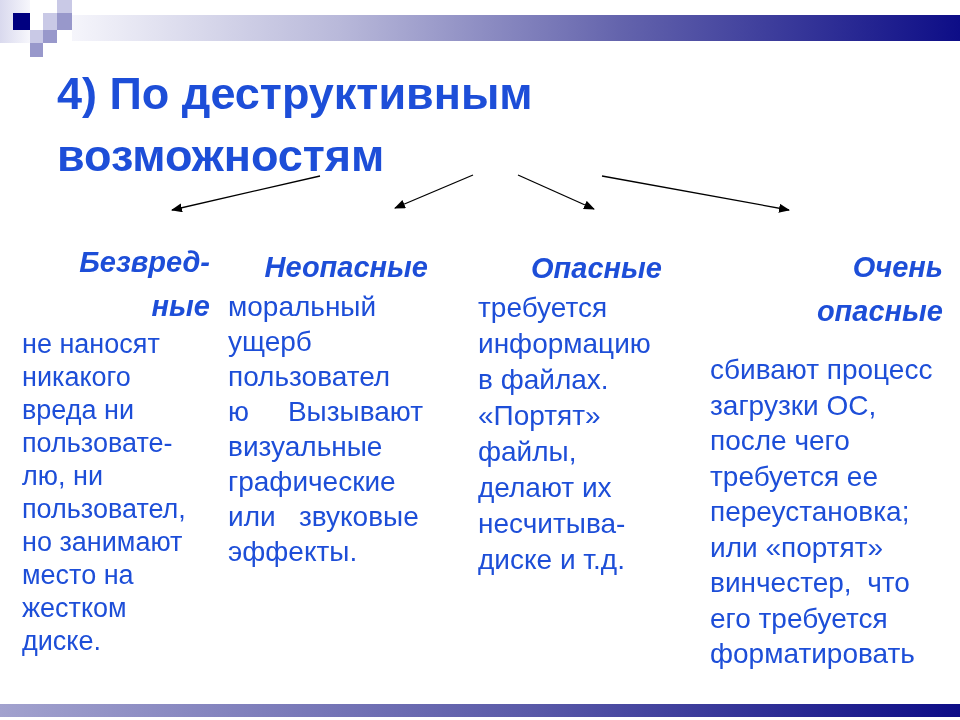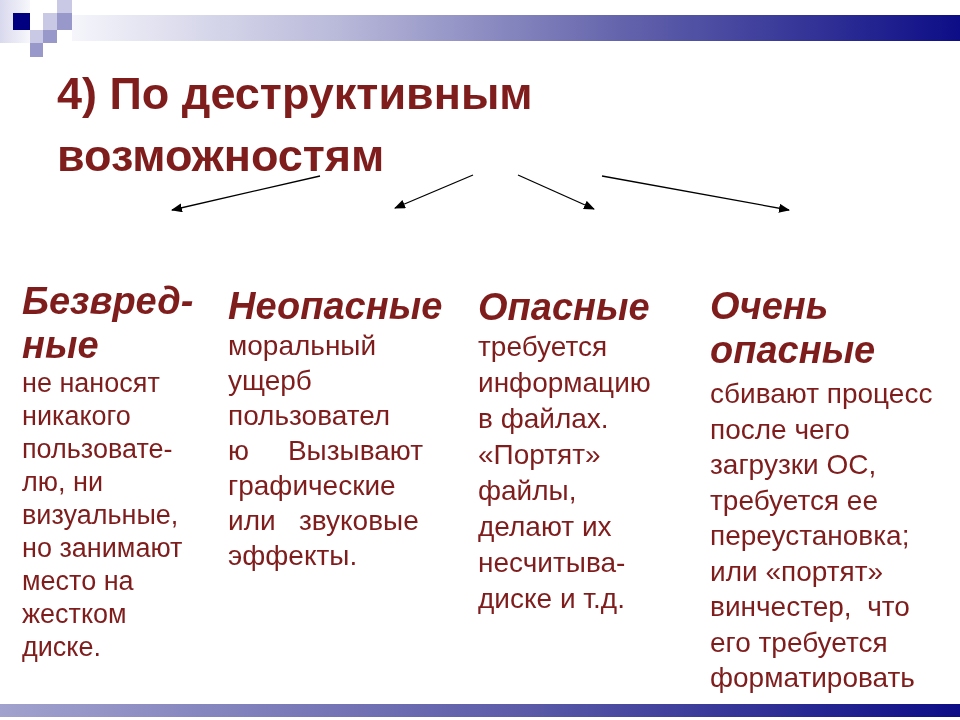--- a/index.html
+++ b/index.html
@@ -1,18 +1,18 @@
 <!DOCTYPE html>
 <html><head>
 <meta charset="utf-8">
 <style>
   html,body{margin:0;padding:0;background:#888;}
   .slide{
     position:relative; width:960px; height:720px; background:#ffffff;
-    overflow:hidden; font-family:"Liberation Sans", sans-serif; color:#7f1d1d;
+    overflow:hidden; font-family:"Liberation Sans", sans-serif; color:#1d4ed8;
   }
   
   .left-strip{position:absolute;left:0;top:0;width:30px;height:43px;
     background:linear-gradient(to right,#d9d9ee,#f7f7fc);}
   .top-bar{position:absolute;left:72px;top:15px;right:0;height:26px;
     background:linear-gradient(to right,#f5f5fb 0%,#b9b9da 30%,#6363ac 62%,#0d0d87 100%);}
   .sq{position:absolute;}
   .sq-lav{background:#c9c9e6;}
   .sq-per{background:#9898cb;}
   .sq-navy{background:#000080;}
@@ -26,31 +26,31 @@
   
   .bottom-bar{position:absolute;left:0;right:0;top:704px;height:13px;
     background:linear-gradient(to right,#a2a2ce 0%,#5a5aa8 55%,#0d0d87 100%);}
   
   .title{position:absolute;left:57px;top:63px;width:640px;
     font-size:45px;font-weight:bold;line-height:62px;}
   
   .arrows{position:absolute;left:0;top:0;width:960px;height:720px;pointer-events:none;}
   
   .col{position:absolute;}
-  .col-header{font-weight:bold;font-style:italic;font-size:38px;line-height:44px;text-align:left;margin-top:39px;}
+  .col-header{font-weight:bold;font-style:italic;font-size:29px;line-height:44px;text-align:right;}
   .col-body{font-size:28px;}
   .line{white-space:pre;}
   .col1{left:22px;top:240px;width:188px;}
   .col1 .col-body{font-size:27px;line-height:33px;}
   .col2{left:228px;top:245px;width:200px;}
   .col2 .col-body{line-height:35px;}
   .col3{left:478px;top:246px;width:184px;}
   .col3 .col-body{line-height:36px;}
   .col4{left:710px;top:245px;width:233px;}
-  .col4 .col-body{line-height:35.5px;margin-top:4px;}
+  .col4 .col-body{line-height:35.5px;margin-top:19px;}
 </style>
 </head>
 <body>
 
 <div class="slide">
 
   <div>
     <div class="left-strip"></div>
     <div class="top-bar"></div>
     <div class="sq sq-lav sq1"></div>
@@ -82,41 +82,43 @@
   <div class="col col1">
     <div class="col-header">
 
     <div class="line">Безвред-</div>
         <div class="line">ные</div>
       </div>
     <div class="col-body">
 
     <div class="line">не наносят</div>
         <div class="line">никакого</div>
+        <div class="line">вреда ни</div>
         <div class="line">пользовате-</div>
         <div class="line">лю, ни</div>
-        <div class="line">визуальные,</div>
+        <div class="line">пользовател,</div>
         <div class="line">но занимают</div>
         <div class="line">место на</div>
         <div class="line">жестком</div>
         <div class="line">диске.</div>
       </div>
   </div>
 
   <div class="col col2">
     <div class="col-header">
 
     <div class="line">Неопасные</div>
       </div>
     <div class="col-body">
 
         <div class="line">моральный</div>
         <div class="line">ущерб</div>
         <div class="line">пользовател</div>
         <div class="line">ю     Вызывают</div>
+        <div class="line">визуальные</div>
         <div class="line">графические</div>
         <div class="line">или   звуковые</div>
         <div class="line">эффекты.</div>
       </div>
   </div>
 
   <div class="col col3">
     <div class="col-header">
 
     <div class="line">Опасные</div>
@@ -136,22 +138,22 @@
 
   <div class="col col4">
     <div class="col-header">
 
     <div class="line">Очень</div>
         <div class="line">опасные</div>
       </div>
     <div class="col-body">
 
     <div class="line">сбивают процесс</div>
+        <div class="line">загрузки ОС,</div>
         <div class="line">после чего</div>
-        <div class="line">загрузки ОС,</div>
         <div class="line">требуется ее</div>
         <div class="line">переустановка;</div>
         <div class="line">или «портят»</div>
         <div class="line">винчестер,  что</div>
         <div class="line">его требуется</div>
         <div class="line">форматировать</div>
       </div>
   </div>
 
   <div class="bottom-bar"></div>

